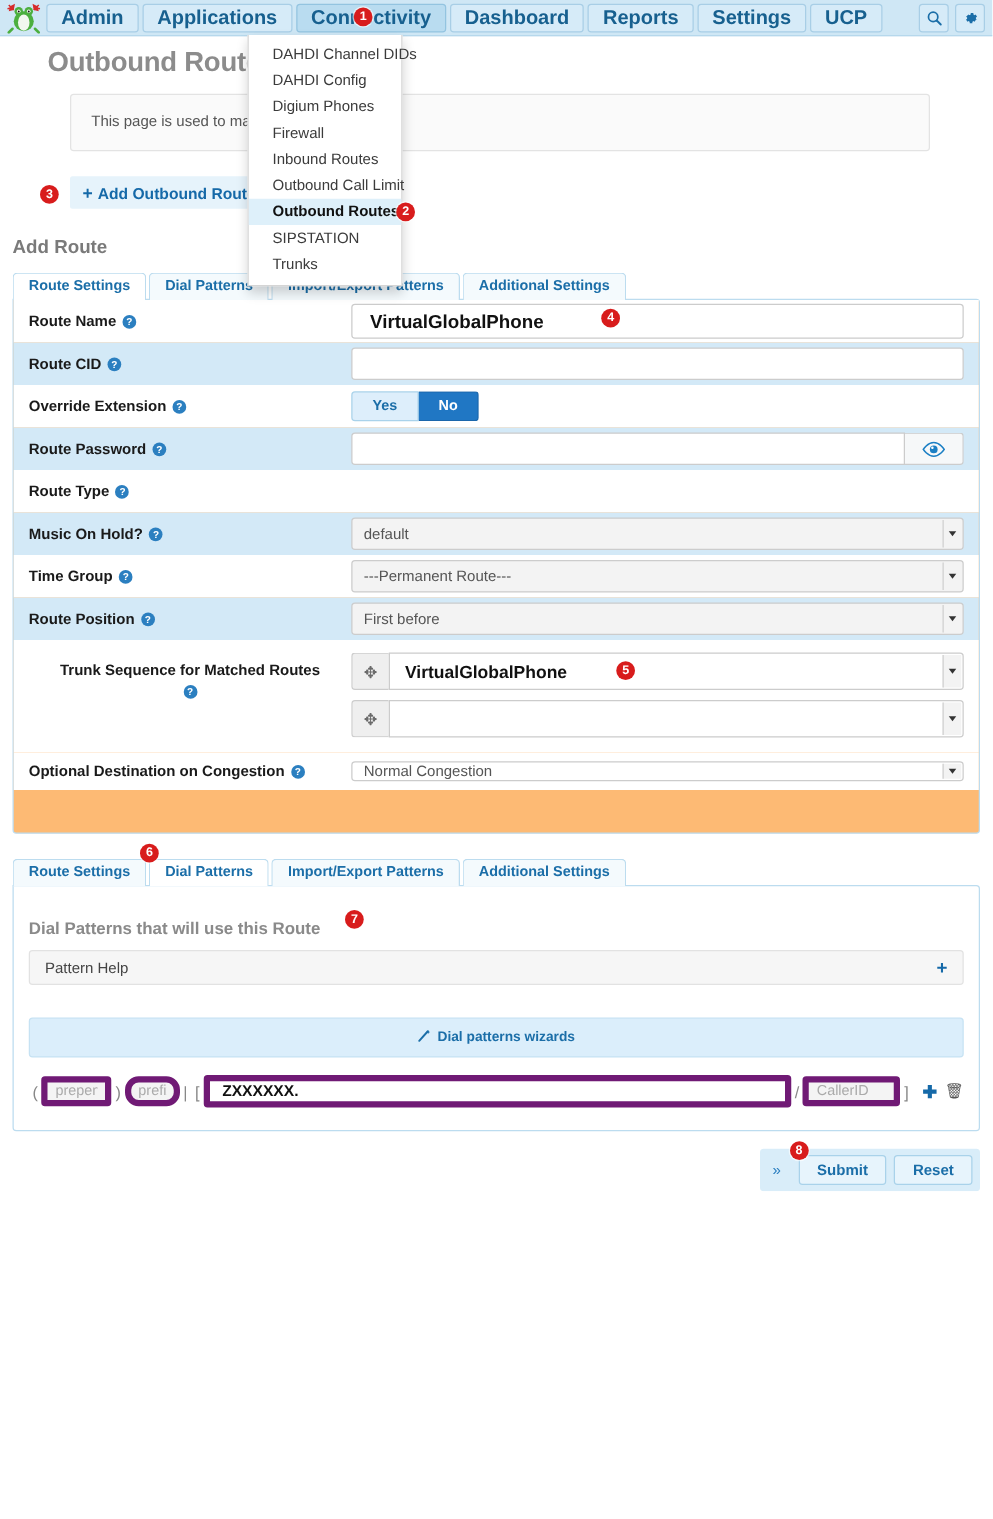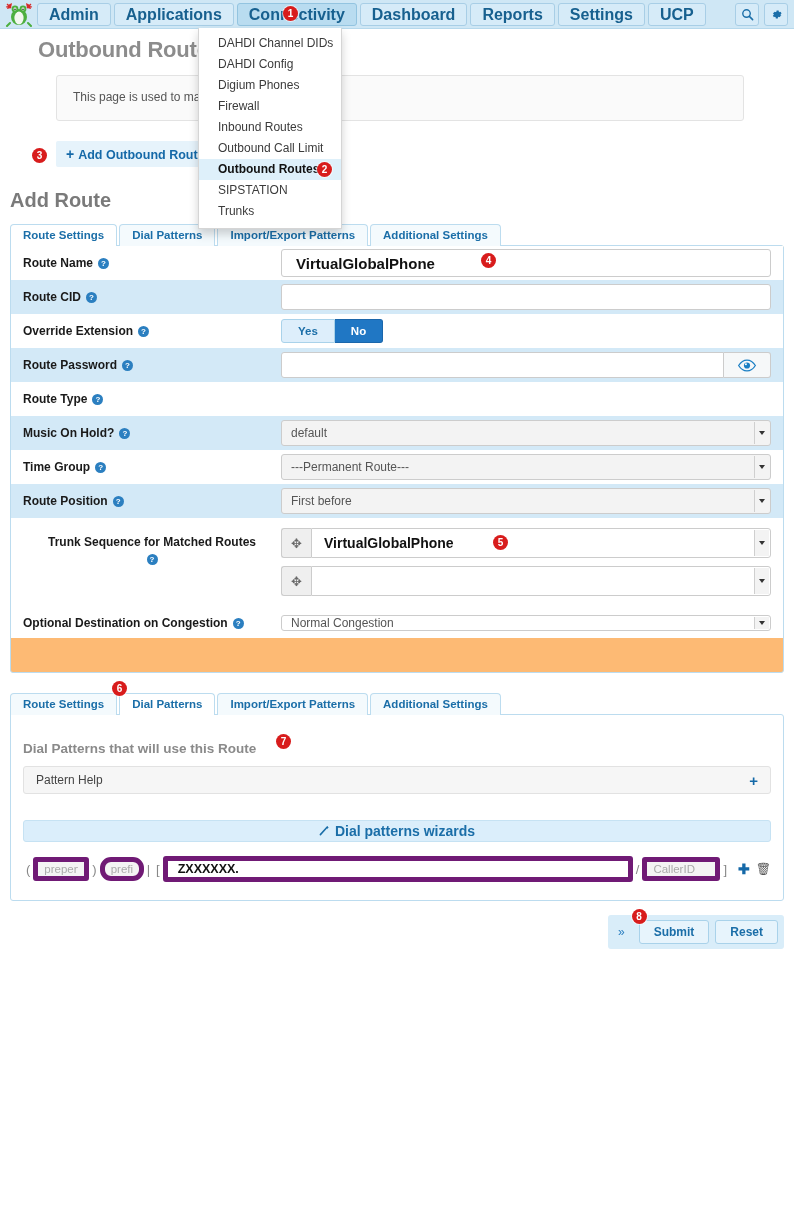--- a/index.html
+++ b/index.html
@@ -59,21 +59,21 @@
     margin-left: 5px;
     display: flex; align-items: center; justify-content: center;
     color: #1b6ea8;
     cursor: pointer;
   }
 
   
   .dropdown {
     position: absolute;
     left: 198px; top: 28px;
-    width: 144px;
+    width: 124px;
     background: #ffffff;
     border: 1px solid #d5d5d5;
     border-top: none;
     box-shadow: 0 5px 9px rgba(0,0,0,0.18);
     padding: 5px 0 6px 0;
     z-index: 80;
   }
   .dd-item {
     padding: 3px 10px 3px 19px;
     font-size: 12px;
@@ -118,21 +118,21 @@
   }
   .add-link {
     color: #1569a8;
     font-weight: bold;
     font-size: 12.5px;
     cursor: pointer;
     white-space: nowrap;
   }
   .add-link .plus { font-size: 14px; margin-right: 4px; }
   .section-title {
-    font-size: 20px;
+    font-size: 15px;
     font-weight: bold;
     color: #7a7a7a;
     margin: 22px 0 10px 0;
   }
 
   
   .tabs {
     display: flex;
     align-items: flex-end;
     height: 24px;
@@ -341,23 +341,23 @@
     font-size: 12px;
     color: #444;
     cursor: pointer;
   }
   .pattern-help .plus-r { margin-left: auto; color: #1569a8; font-weight: bold; font-size: 15px; }
   .wizard-bar {
     margin: 26px 12px 0 12px;
     background: #dbeefb;
     border: 1px solid #c6e2f3;
     border-radius: 3px;
-    height: 22px;
+    height: 32px;
     display: flex; align-items: center; justify-content: center;
-    font-size: 14px;
+    font-size: 11px;
     font-weight: bold;
     color: #1b6ea8;
     cursor: pointer;
     gap: 5px;
   }
   .pat-row {
     display: flex; align-items: center;
     padding: 14px 12px 18px 12px;
     gap: 0;
   }

